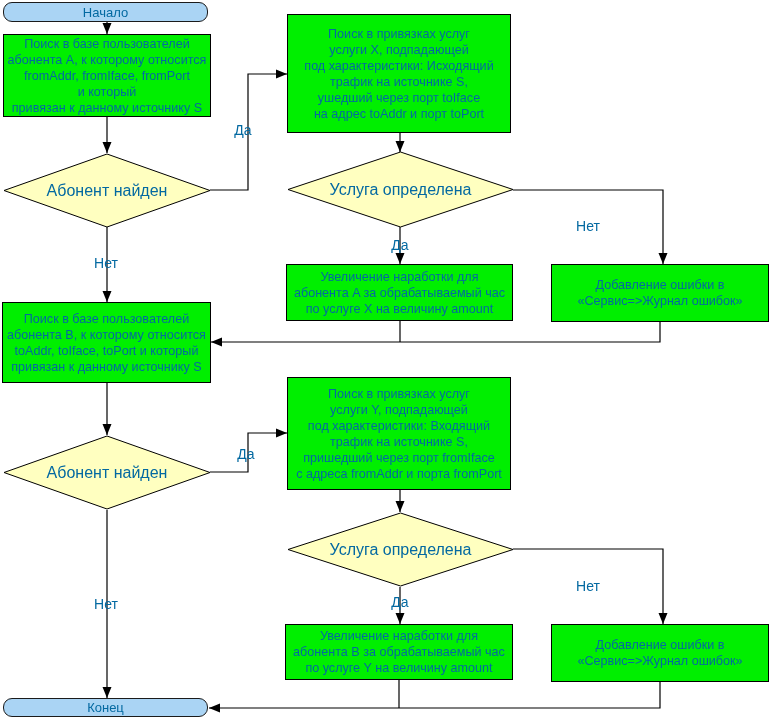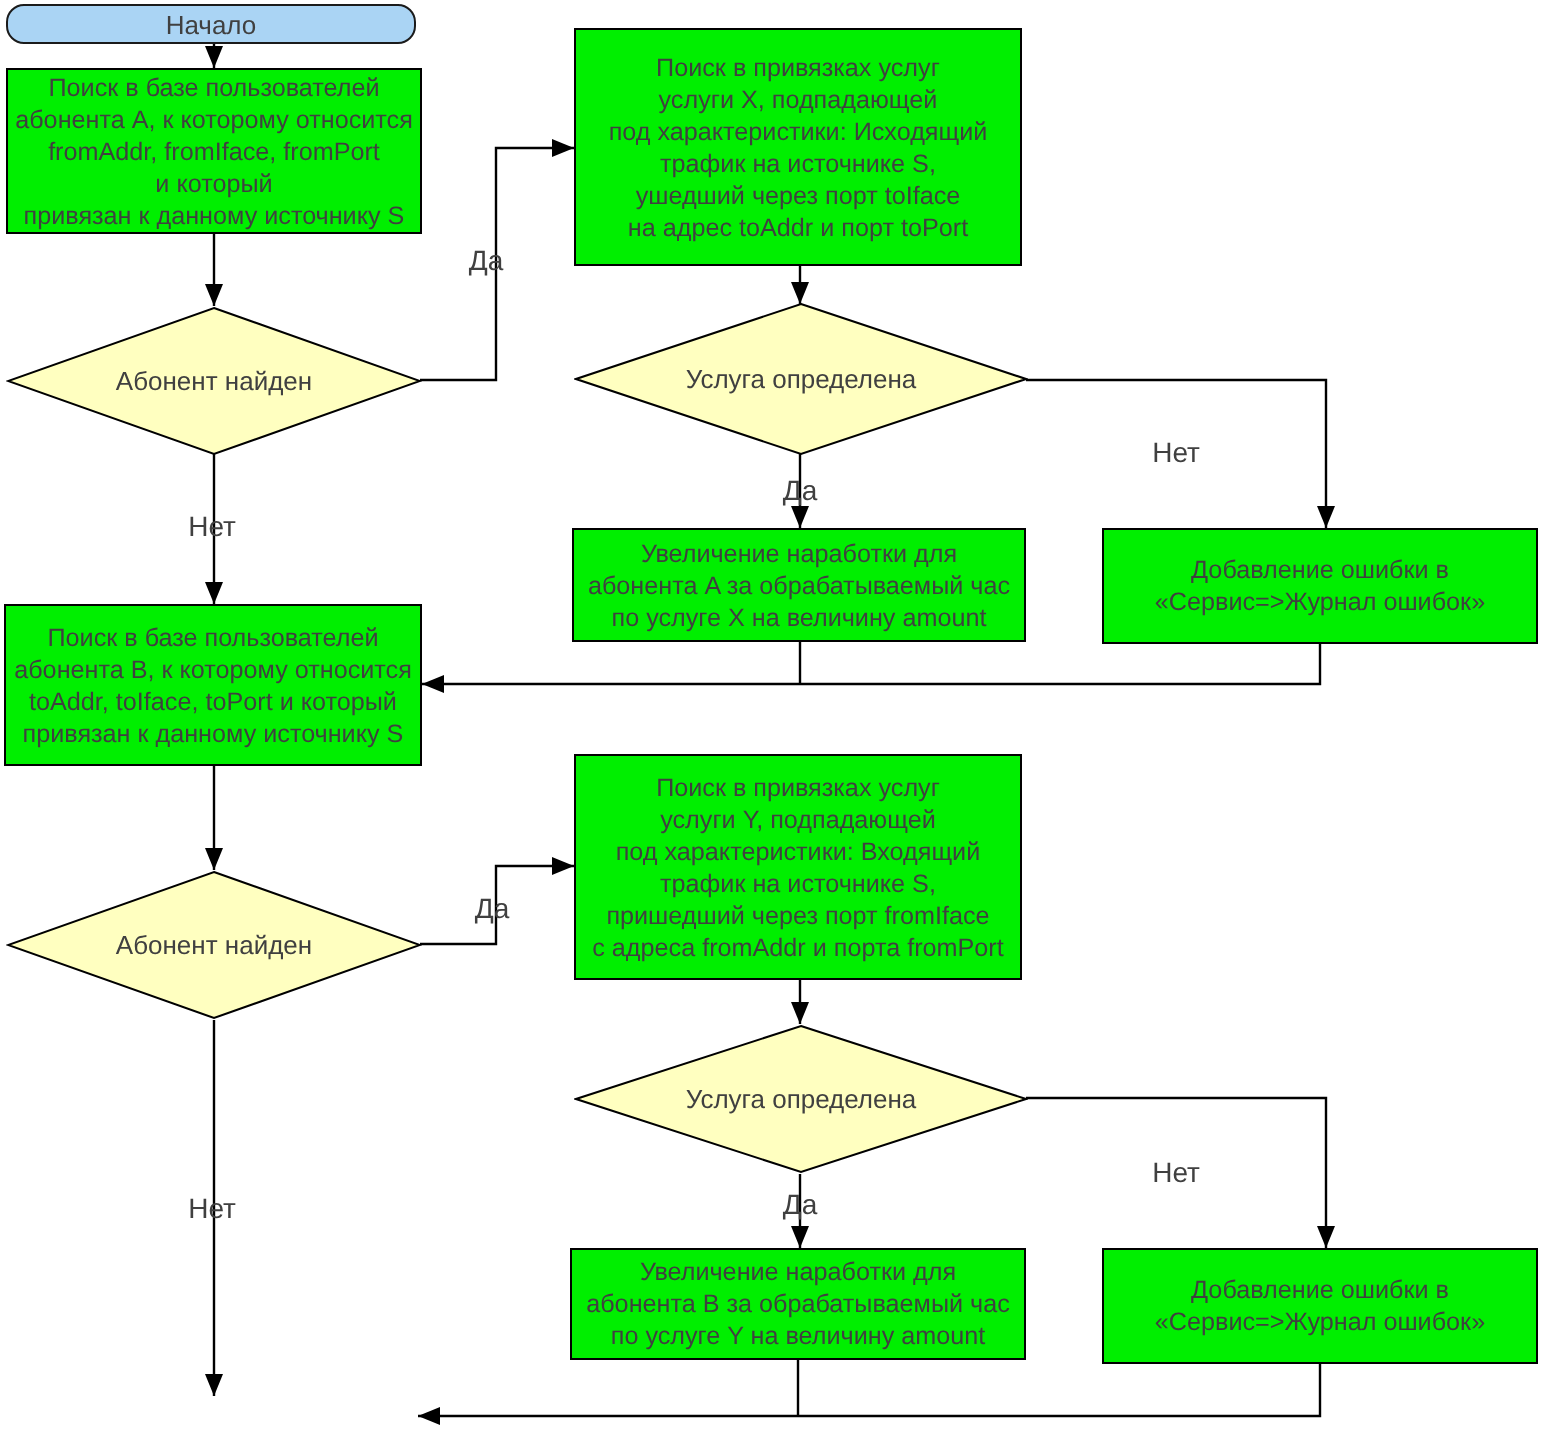--- a/index.html
+++ b/index.html
@@ -1,41 +1,41 @@
 <!DOCTYPE html>
 <html><head>
 <meta charset="utf-8">
 <style>
   html,body { margin:0; padding:0; background:#ffffff; }
   .canvas {
     position:relative;
     width:778px; height:719px;
     background:#ffffff;
     font-family:"Liberation Sans", sans-serif;
-    color:#404040;
+    color:#0369a1;
     overflow:hidden;
   }
   svg.wires { position:absolute; left:0; top:0; width:778px; height:719px; }
   .node { position:absolute; box-sizing:border-box; display:flex; align-items:center; justify-content:center; text-align:center; }
   .terminator {
     background:#aad4f4;
     border:1.6px solid #1b1b1b;
     border-radius:9px;
     font-size:13px;
   }
   .process {
     background:#00ef00;
     border:1px solid #000000;
     font-size:12.6px;
     line-height:16px;
     white-space:pre-line;
   }
   .diamond { background:transparent; }
   .diamond svg { position:absolute; left:0; top:0; width:100%; height:100%; }
-  .diamond .dlabel { position:relative; font-size:13px; }
+  .diamond .dlabel { position:relative; font-size:16px; }
   .edge-label {
     position:absolute;
     transform:translate(-50%,-50%);
     font-size:14px;
     line-height:14px;
   }
 </style>
 </head>
 <body>
 
@@ -63,20 +63,23 @@
       <path d="M400,490 V512" marker-end="url(#arrow)"></path>
       <path d="M400,587 V624" marker-end="url(#arrow)"></path>
       <path d="M513,549 H663 V624" marker-end="url(#arrow)"></path>
       <path d="M399,680 V708"></path>
       <path d="M660,682 V708 H209" marker-end="url(#arrow)"></path>
     </g>
   </svg>
 
   <div class="node terminator" style="left:3px; top:2px; width:205px; height:20px;">
     <span>Начало</span>
+  </div>
+  <div class="node terminator" style="left:3px; top:698px; width:205px; height:19px;">
+    <span>Конец</span>
   </div>
 
   <div class="node process" style="left:3px; top:34px; width:208px; height:83px;">Поиск в базе пользователей
 абонента A, к которому относится
 fromAddr, fromIface, fromPort
 и который
 привязан к данному источнику S</div>
 
   <div class="node process" style="left:287px; top:14px; width:224px; height:119px;">Поиск в привязках услуг
 услуги X, подпадающей

